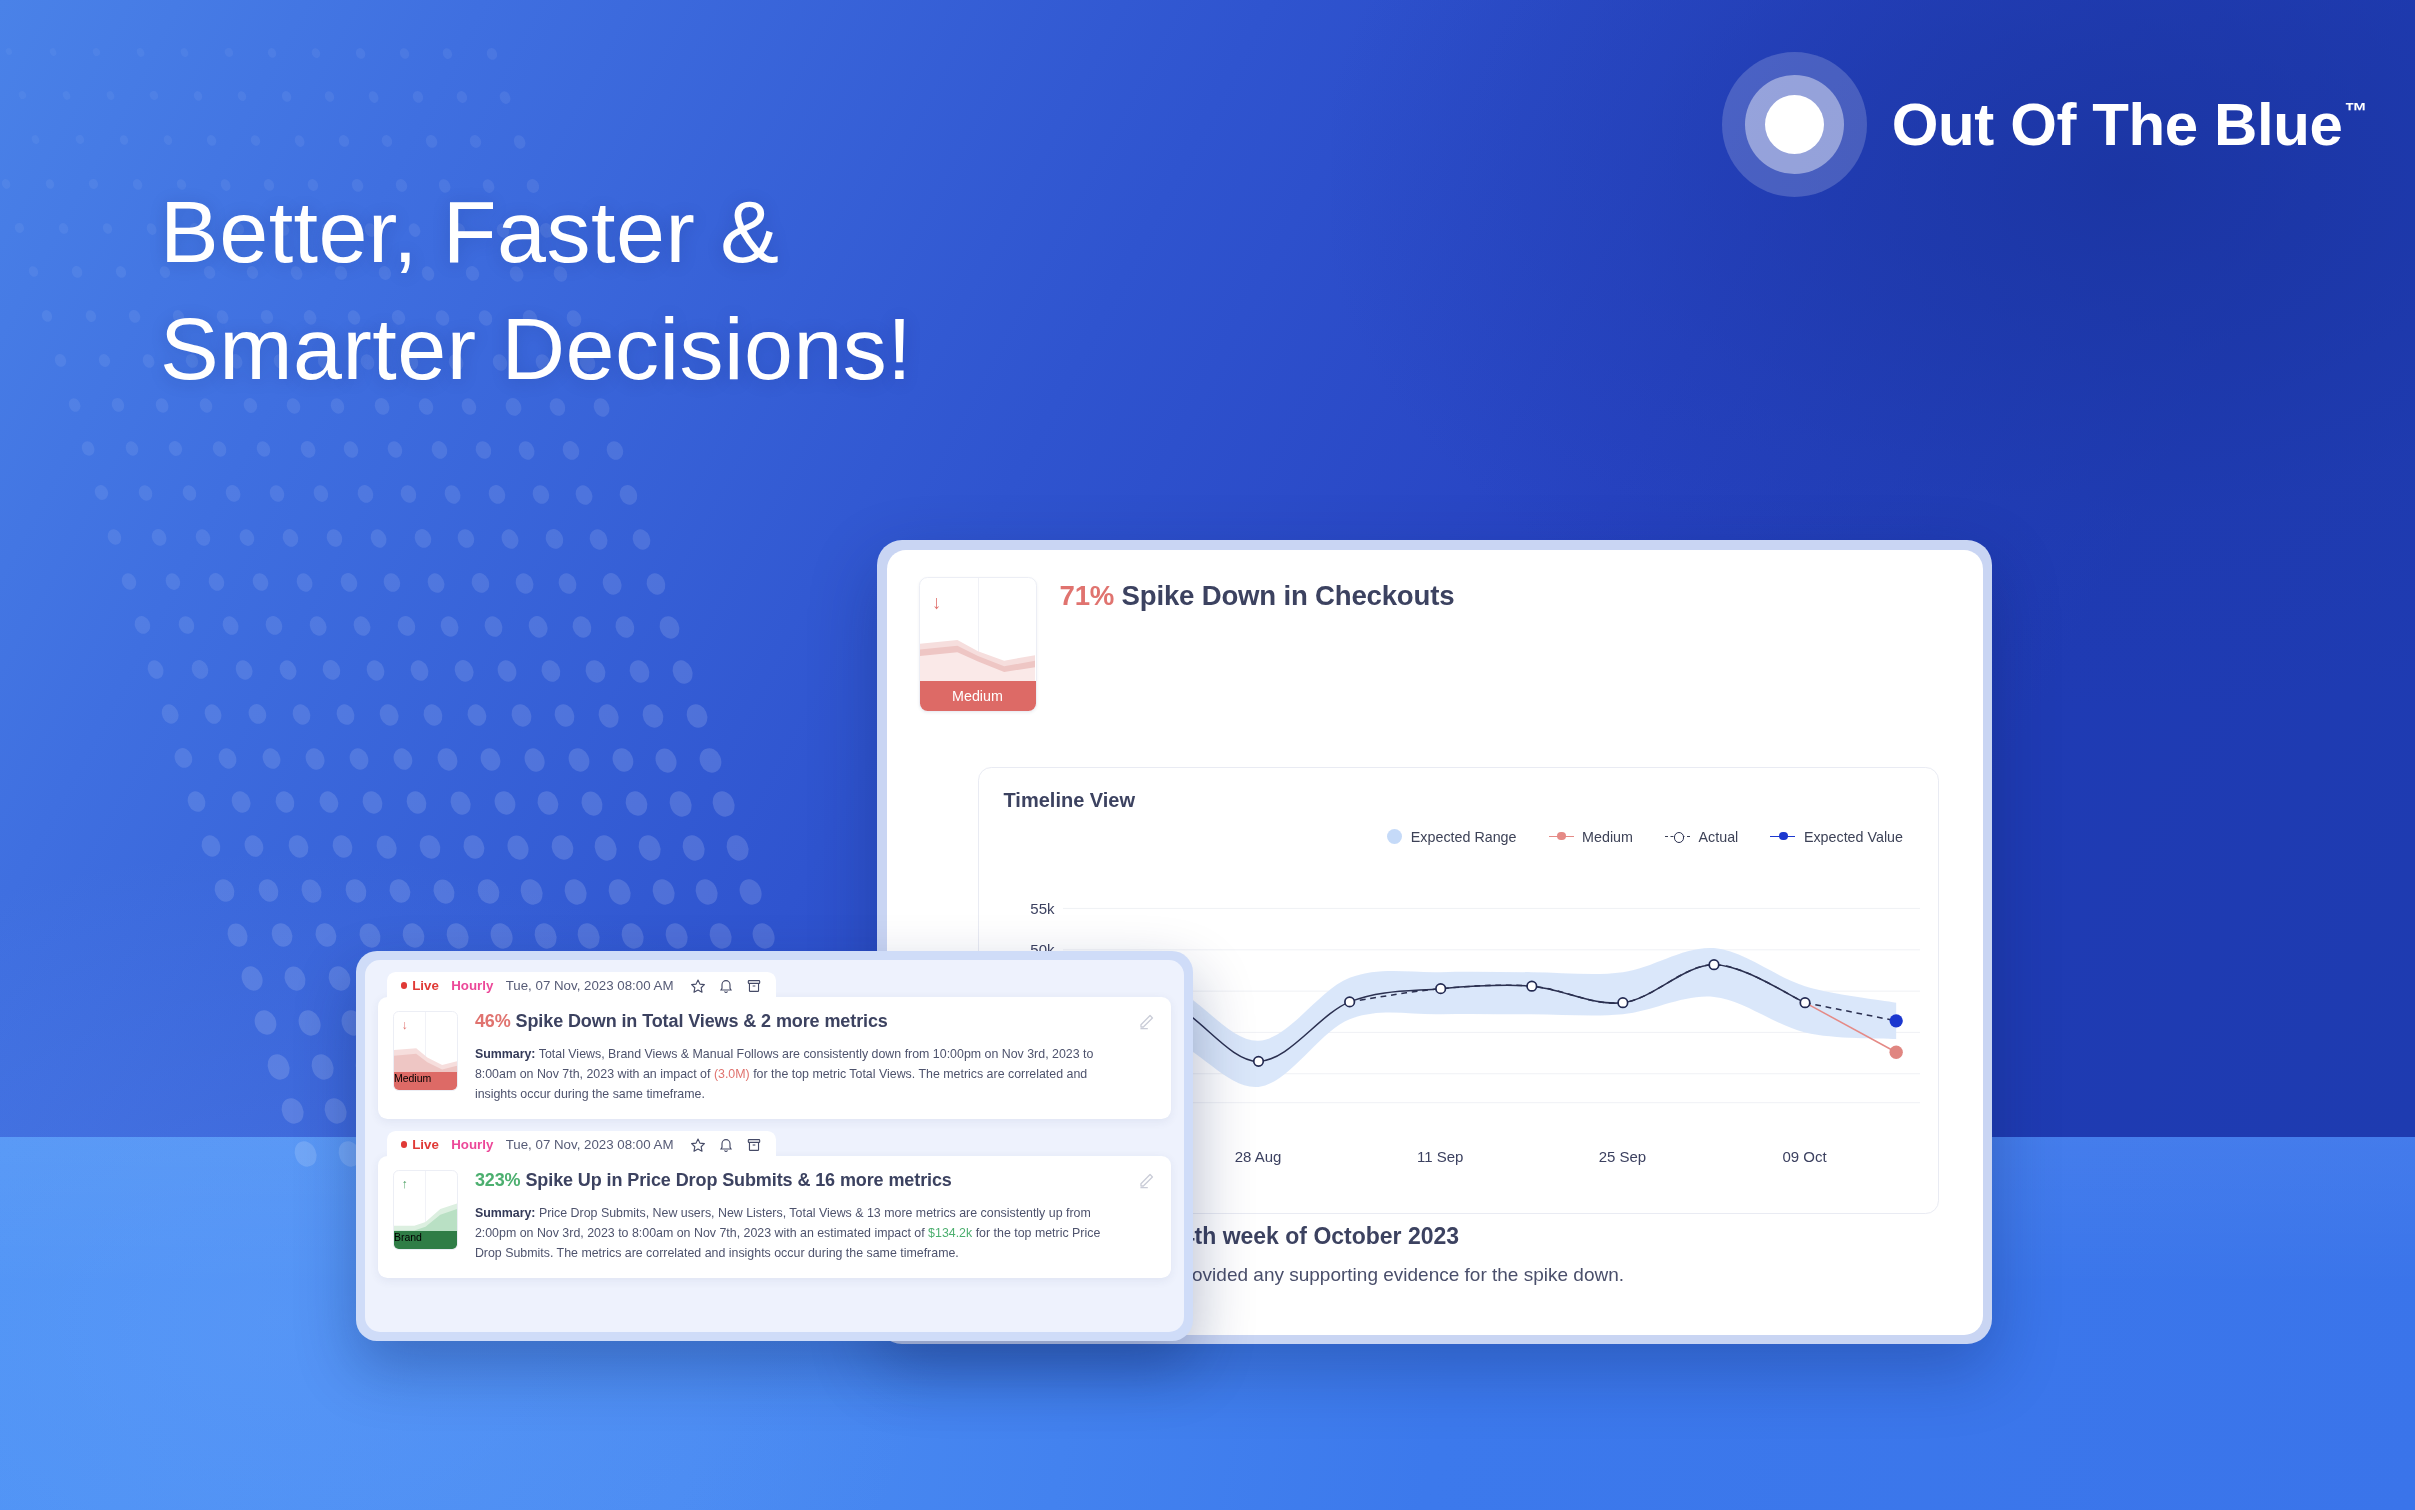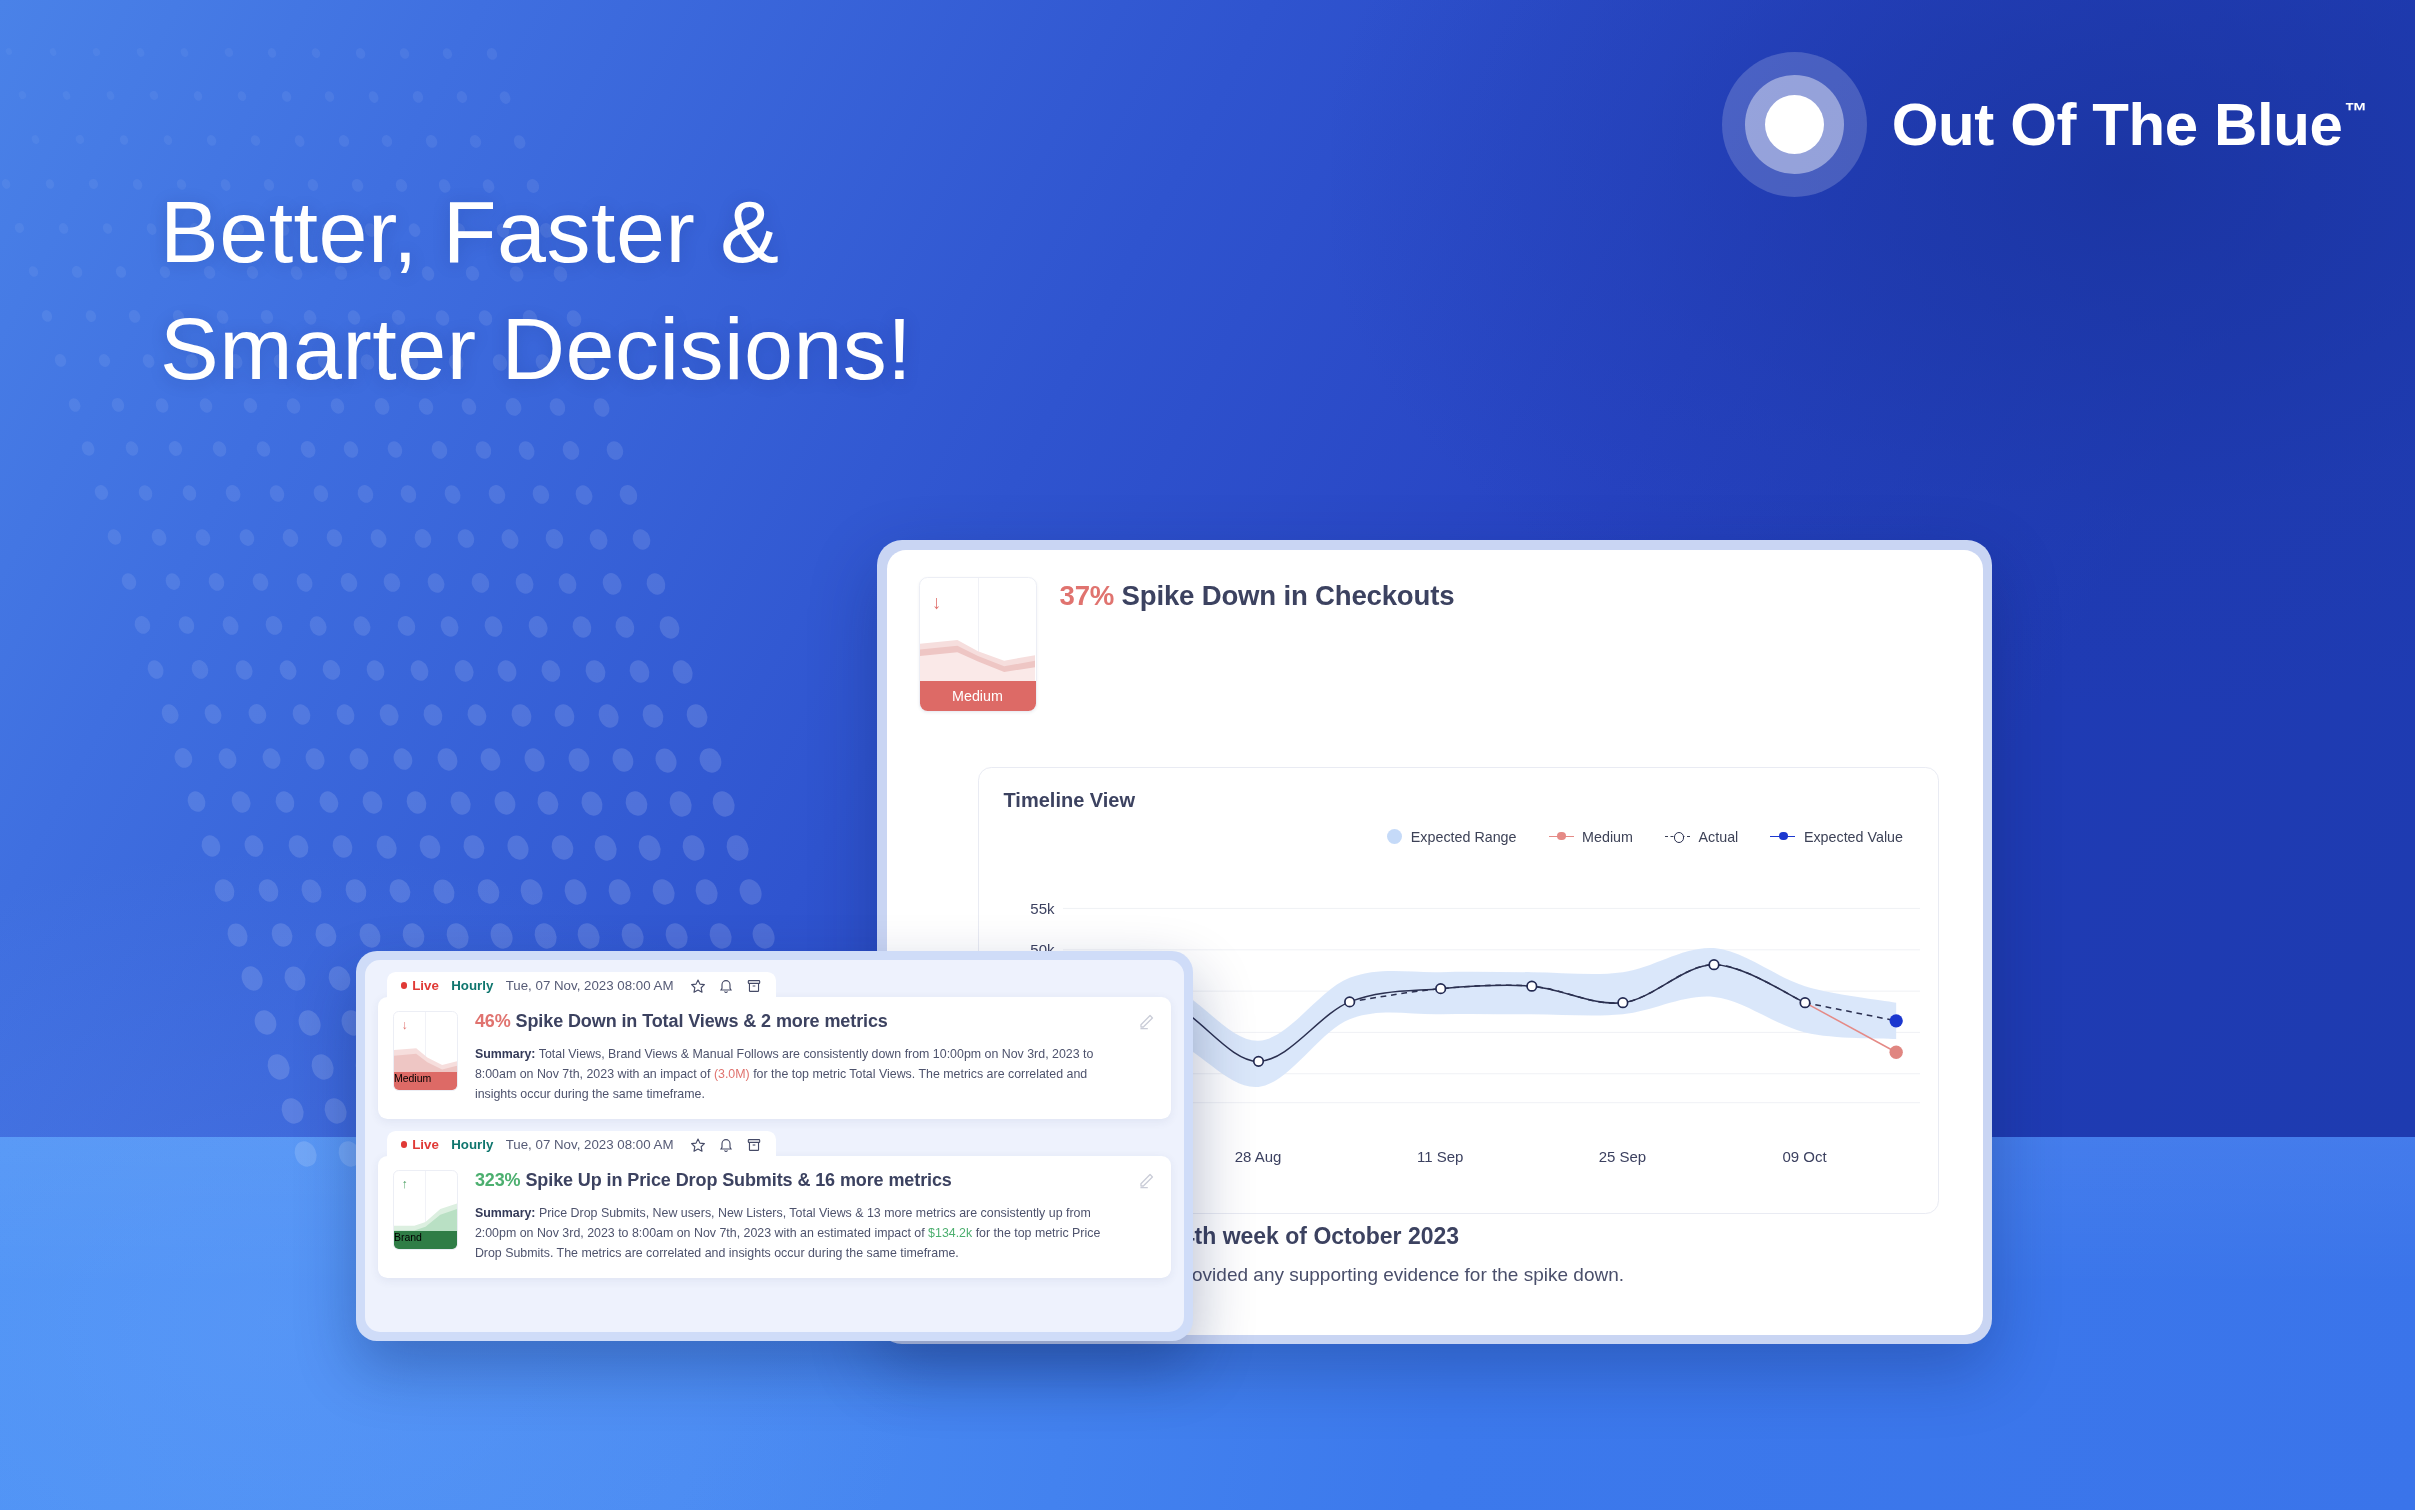--- a/index.html
+++ b/index.html
@@ -158,21 +158,21 @@
     display:inline-flex; align-items:center; gap:12.4px;
     background:#ffffff;
     border-radius:8.6px 8.6px 0 0;
     padding:5.7px 13.3px 4.8px 13.3px;
     margin-left:9.5px;
     position:relative; z-index:2;
     font-size:13.3px;
   }
   .chip .live { color:#e03a36; font-weight:700; display:flex; align-items:center; gap:4.8px; }
   .chip .live-dot { width:6.7px; height:6.7px; border-radius:50%; background:#e03a36; display:inline-block; }
-  .chip .freq { color:#0f766e; font-weight:700; }
+  .chip .freq { color:#ec4899; font-weight:700; }
   .chip .ts { color:#565b76; }
   .chip .acts { display:flex; gap:12.4px; margin-left:3.8px; color:#454a66; }
   .chip svg { display:block; }
 
   .mini-body {
     background:#ffffff; border-radius:9.5px;
     padding:13.3px 17px 15px 15px;
     display:flex; gap:17px; align-items:flex-start;
     box-shadow:0 2.9px 9.5px rgba(40,60,120,.07);
     position:relative; margin-top:-1px;
@@ -566,21 +566,21 @@
         <svg class="spark" viewBox="0 0 124 58" preserveAspectRatio="none">
           <path d="M0,18 L40,14 L62,26 L90,36 L124,30 L124,58 L0,58 Z" fill="#f6dedd"></path>
           <path d="M0,24 L40,20 L62,31 L90,42 L124,36 L124,58 L0,58 Z" fill="#eec6c4"></path>
           <path d="M0,31 L40,27 L62,37 L90,48 L124,43 L124,58 L0,58 Z" fill="#fae9e8"></path>
         </svg>
         <div class="badge medium">Medium</div>
       </div>
 
       <div style="flex:1; padding-top:3.8px;">
         <div class="insight-title">
-          <span class="pct-down">37%</span><span> Spike Down in Checkouts</span>
+          <span class="pct-down">71%</span><span> Spike Down in Checkouts</span>
         </div>
       </div>
     </div>
 
     <div class="chart-card">
       <div class="chart-title">Timeline View</div>
 
       <div class="legend">
         <div class="legend-item">
           <span class="lg-range"></span>

